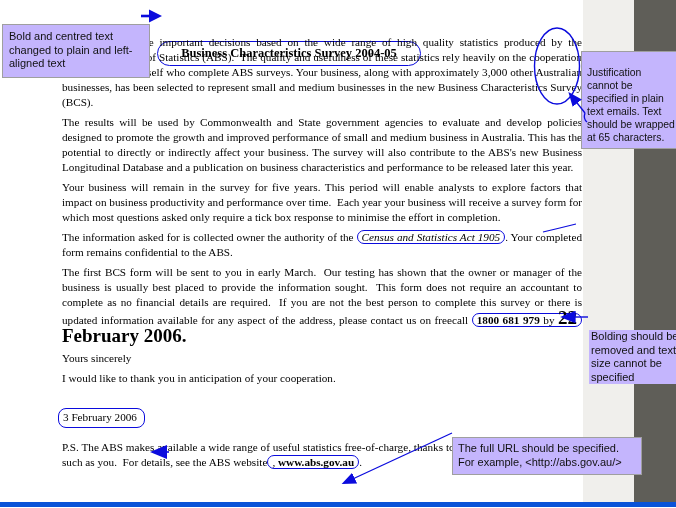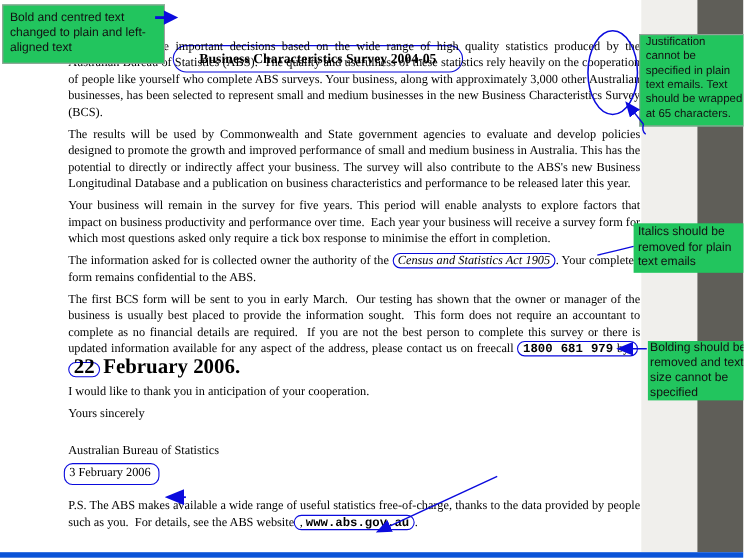--- a/index.html
+++ b/index.html
@@ -12,33 +12,33 @@
 
   
   .letter-title{position:absolute;left:157px;top:5px;width:262px;height:23px;z-index:2;
       text-align:center;font-weight:bold;font-size:12.5px;line-height:23px;
       border:1.5px solid #0b0bdd;border-radius:13px;margin-top:36px;}
   .letter-body{position:absolute;left:62px;top:35px;width:520px;z-index:2;
       font-size:11.2px;line-height:15px;text-align:justify;}
   .letter-body p{margin:0 0 5px 0;white-space:pre-wrap;}
   .nojust{text-align:left;}
   .it{font-style:italic;}
-  .b{font-weight:bold;font-family:Liberation Mono, monospace;}
+  .b{font-weight:bold;}
   .big{font-weight:bold;font-size:19px;}
   .oval{border:1.4px solid #0b0bdd;border-radius:11px;padding:0 4px;
         -webkit-box-decoration-break:clone;box-decoration-break:clone;}
   .sig-space{height:14px;}
   .date-box{display:inline-block;border:1.4px solid #0b0bdd;border-radius:8px;padding:1px 7px 2px 4px;margin:3px 0 12px -4px;}
 
   
-  .note{position:absolute;background:#22c55e;z-index:5;color:#111;
-        font-family:"Liberation Sans","DejaVu Sans",sans-serif;font-size:11px;line-height:13.5px;}
+  .note{position:absolute;background:#c4b5fd;z-index:5;color:#111;
+        font-family:"Liberation Sans","DejaVu Sans",sans-serif;font-size:11px;line-height:13.5px;margin-top:20px;}
   .bordered{border:1px solid #9f9f9f;}
   #note-bold-centred{left:2px;top:4px;width:138px;padding:5px 2px 6px 6px;}
-  #note-justification{left:581px;top:31px;width:88px;padding:0 1px 4px 5px;font-size:10.4px;line-height:13px;}
+  #note-justification{left:581px;top:31px;width:88px;padding:14px 1px 4px 5px;font-size:10.4px;line-height:13px;}
   #note-italics{left:576px;top:203px;width:97px;padding:2px 0 2px 4px;}
   #note-bolding{left:589px;top:310px;width:88px;padding:0 0 0 2px;}
   #note-timedate{left:170px;top:429px;width:264px;padding:2px 4px;}
   #note-url{left:452px;top:417px;width:180px;padding:4px 3px 5px 5px;}
 
   
   #overlay{position:absolute;left:0;top:0;width:676px;height:508px;z-index:6;pointer-events:none;}
 </style>
 </head>
 <body>
@@ -50,32 +50,31 @@
   <div class="bottom-bar"></div>
 
   <div class="letter-title">Business Characteristics Survey 2004-05</div>
 
   <div class="letter-body">
     <p>Many people make important decisions based on the wide range of high quality statistics produced by the Australian Bureau of Statistics (ABS).  The quality and usefulness of these statistics rely heavily on the cooperation of people like yourself who complete ABS surveys. Your business, along with approximately 3,000 other Australian businesses, has been selected to represent small and medium businesses in the new Business Characteristics Survey (BCS).</p>
     <p>The results will be used by Commonwealth and State government agencies to evaluate and develop policies designed to promote the growth and improved performance of small and medium business in Australia. This has the potential to directly or indirectly affect your business. The survey will also contribute to the ABS's new Business Longitudinal Database and a publication on business characteristics and performance to be released later this year.</p>
     <p>Your business will remain in the survey for five years. This period will enable analysts to explore factors that impact on business productivity and performance over time.  Each year your business will receive a survey form for which most questions asked only require a tick box response to minimise the effort in completion.</p>
     <p><span>The information asked for is collected owner the authority of the </span><span class="oval it"><span>Census and Statistics Act 1905</span></span><span>. Your completed form remains confidential to the ABS.</span></p>
     <p><span>The first BCS form will be sent to you in early March.  Our testing has shown that the owner or manager of the business is usually best placed to provide the information sought.  This form does not require an accountant to complete as no financial details are required.  If you are not the best person to complete this survey or there is updated information available for any aspect of the address, please contact us on freecall </span><span class="oval"><span class="b">1800 681 979</span><span> by </span><span class="big">22</span></span> <span class="big">February 2006.</span></p>
+    <p class="nojust">Yours sincerely</p>
     <p class="nojust">I would like to thank you in anticipation of your cooperation.</p>
-    <p class="nojust">Yours sincerely</p>
     <div class="sig-space"></div>
-    <div>Australian Bureau of Statistics</div>
     <div class="date-box"><span>3 February 2006</span></div>
     <p><span>P.S. The ABS makes available a wide range of useful statistics free-of-charge, thanks to the data provided by people such as you.  For details, see the ABS website</span><span class="oval"><span>, </span><span class="b">www.abs.gov.au</span></span><span>.</span></p>
   </div>
 
   <div id="note-bold-centred" class="note bordered">Bold and centred text changed to plain and left-aligned text</div>
   <div id="note-justification" class="note bordered">Justification cannot be specified in plain text emails. Text should be wrapped at 65 characters.</div>
-  <div id="note-italics" class="note">Italics should be removed for plain text emails</div>
   <div id="note-bolding" class="note">Bolding should be removed and text size cannot be specified</div>
+  <div id="note-url" class="note bordered">The full URL should be specified. For example, &lt;http://abs.gov.au/&gt;</div>
 
   <svg id="overlay" viewBox="0 0 676 508" xmlns="http://www.w3.org/2000/svg">
     <defs>
       <marker id="ah" orient="auto" markerWidth="11" markerHeight="9" refX="9" refY="4.5">
         <path d="M0,0 L11,4.5 L0,9 z" fill="#0b0bdd"></path>
       </marker>
     </defs>
 
     <g>
       <line x1="141" y1="16" x2="150" y2="16" stroke="#0b0bdd" stroke-width="2.6"></line>

